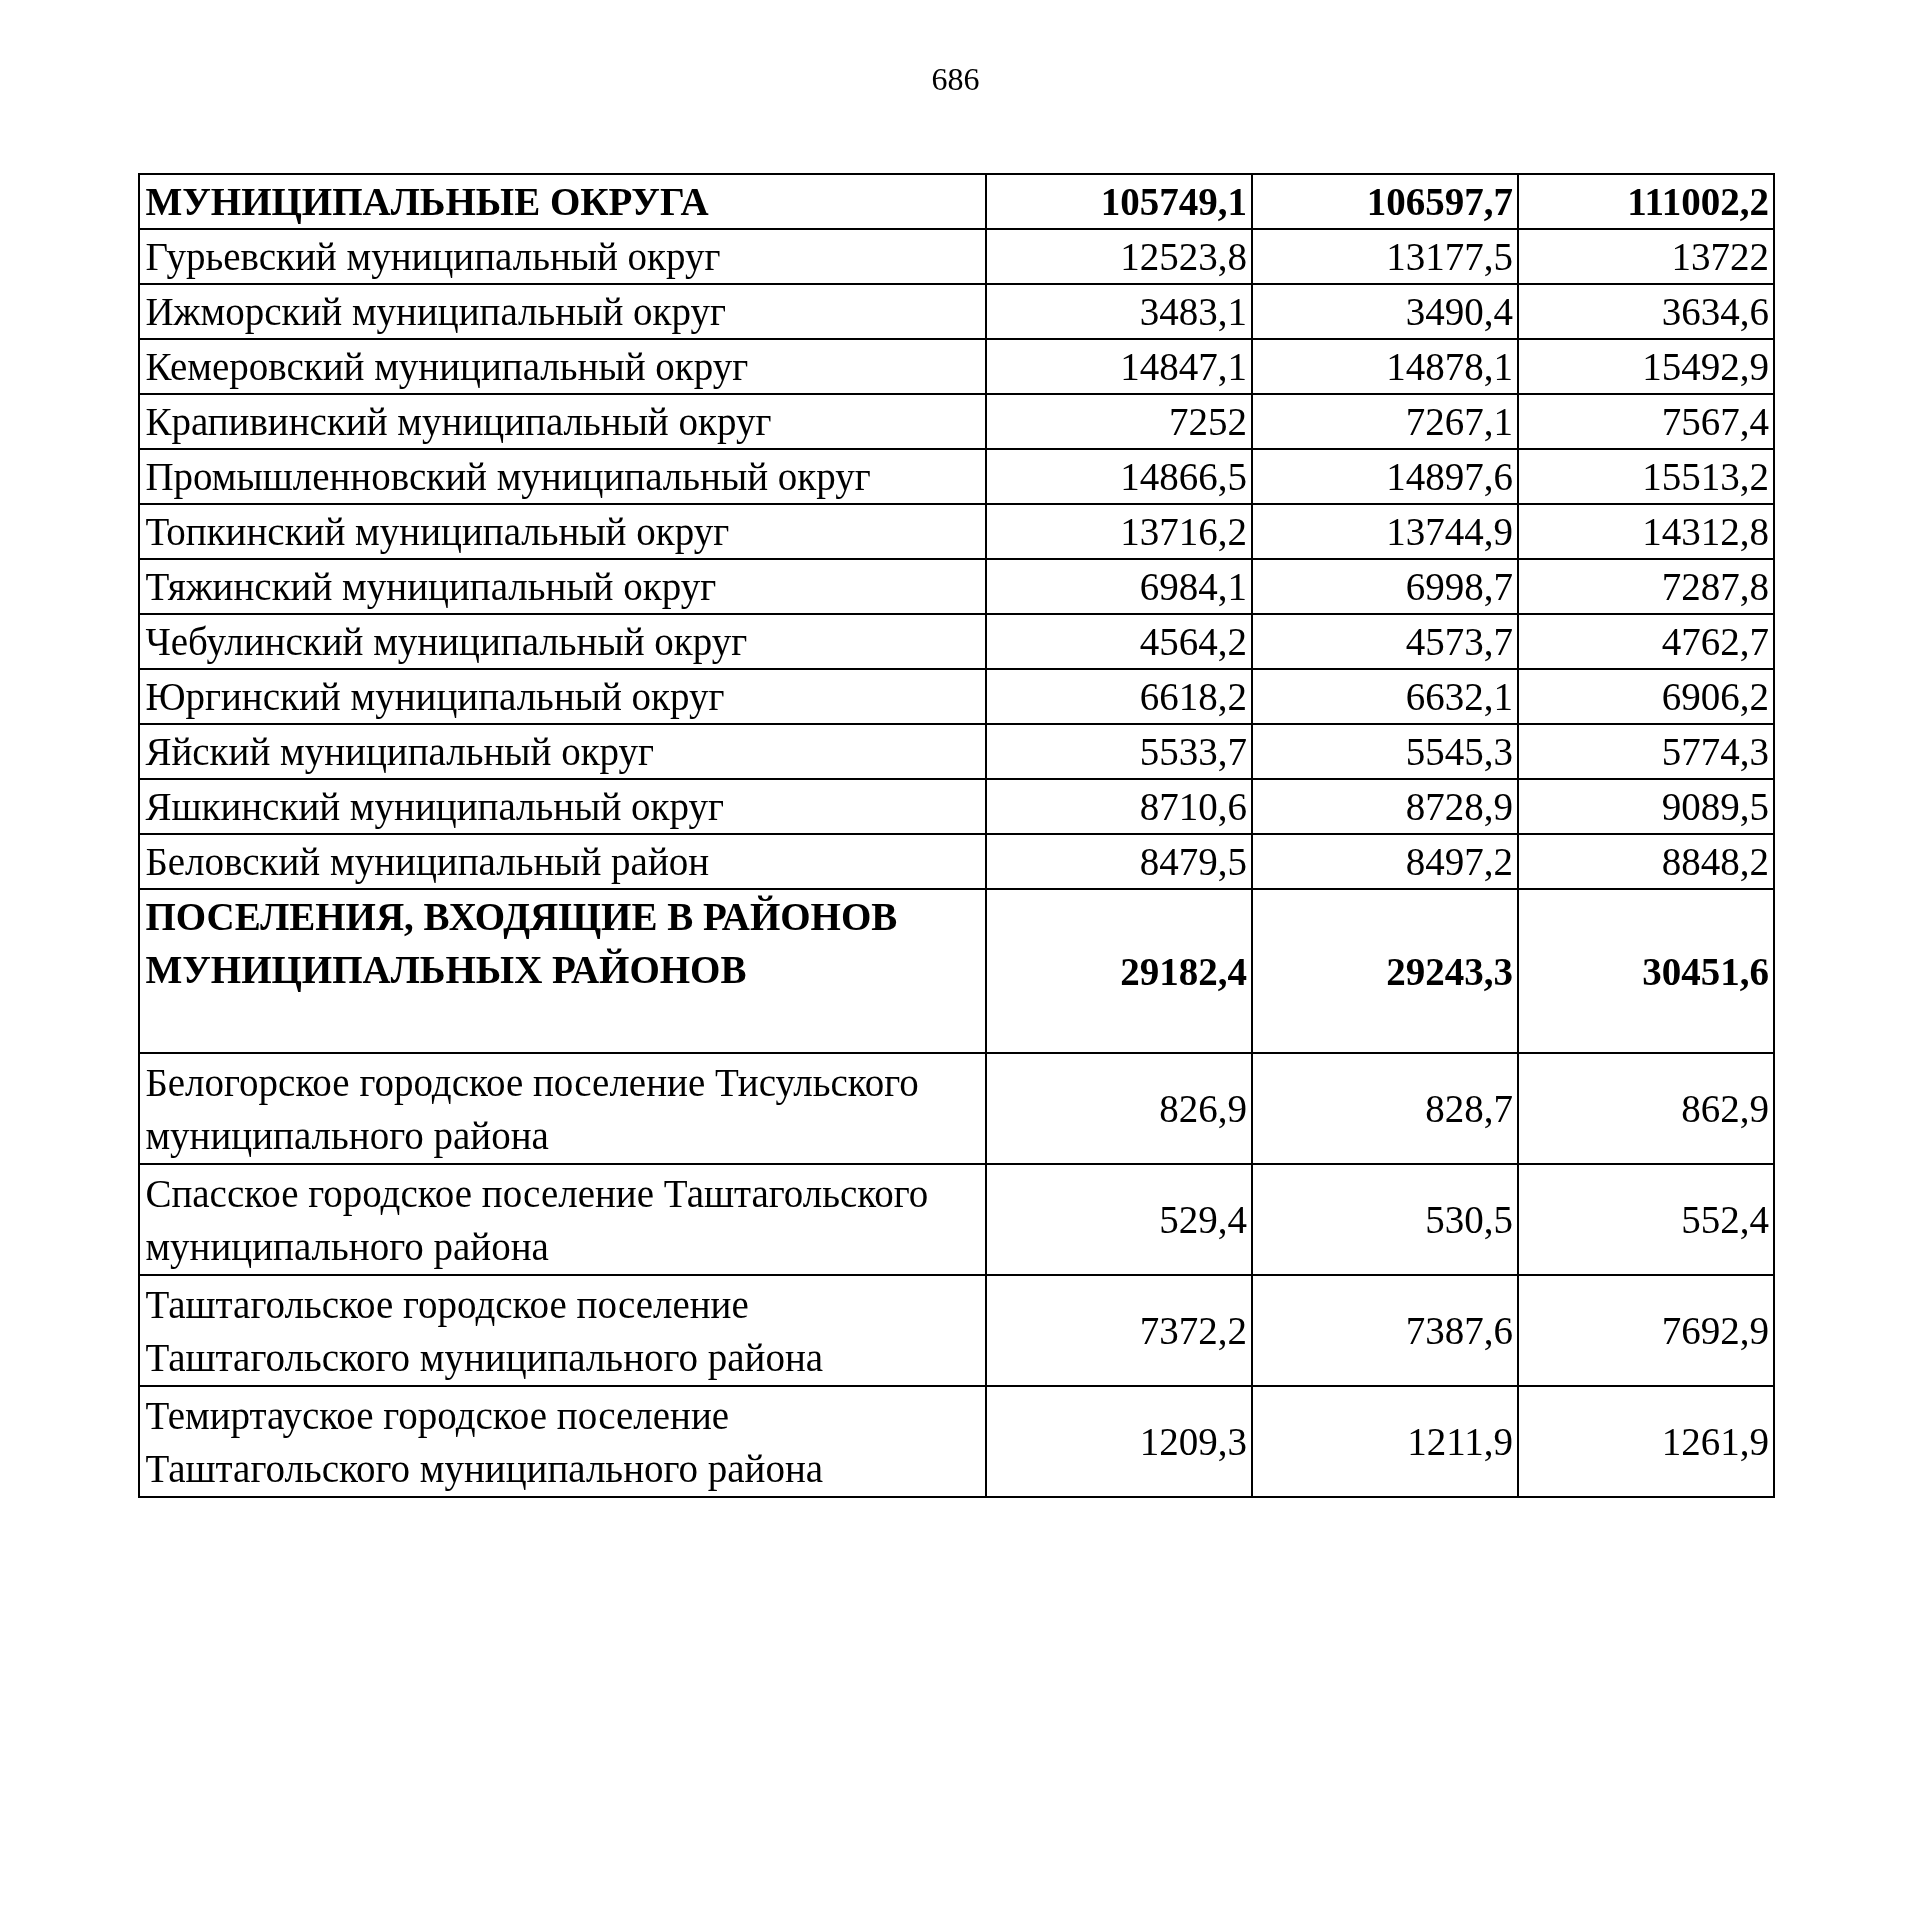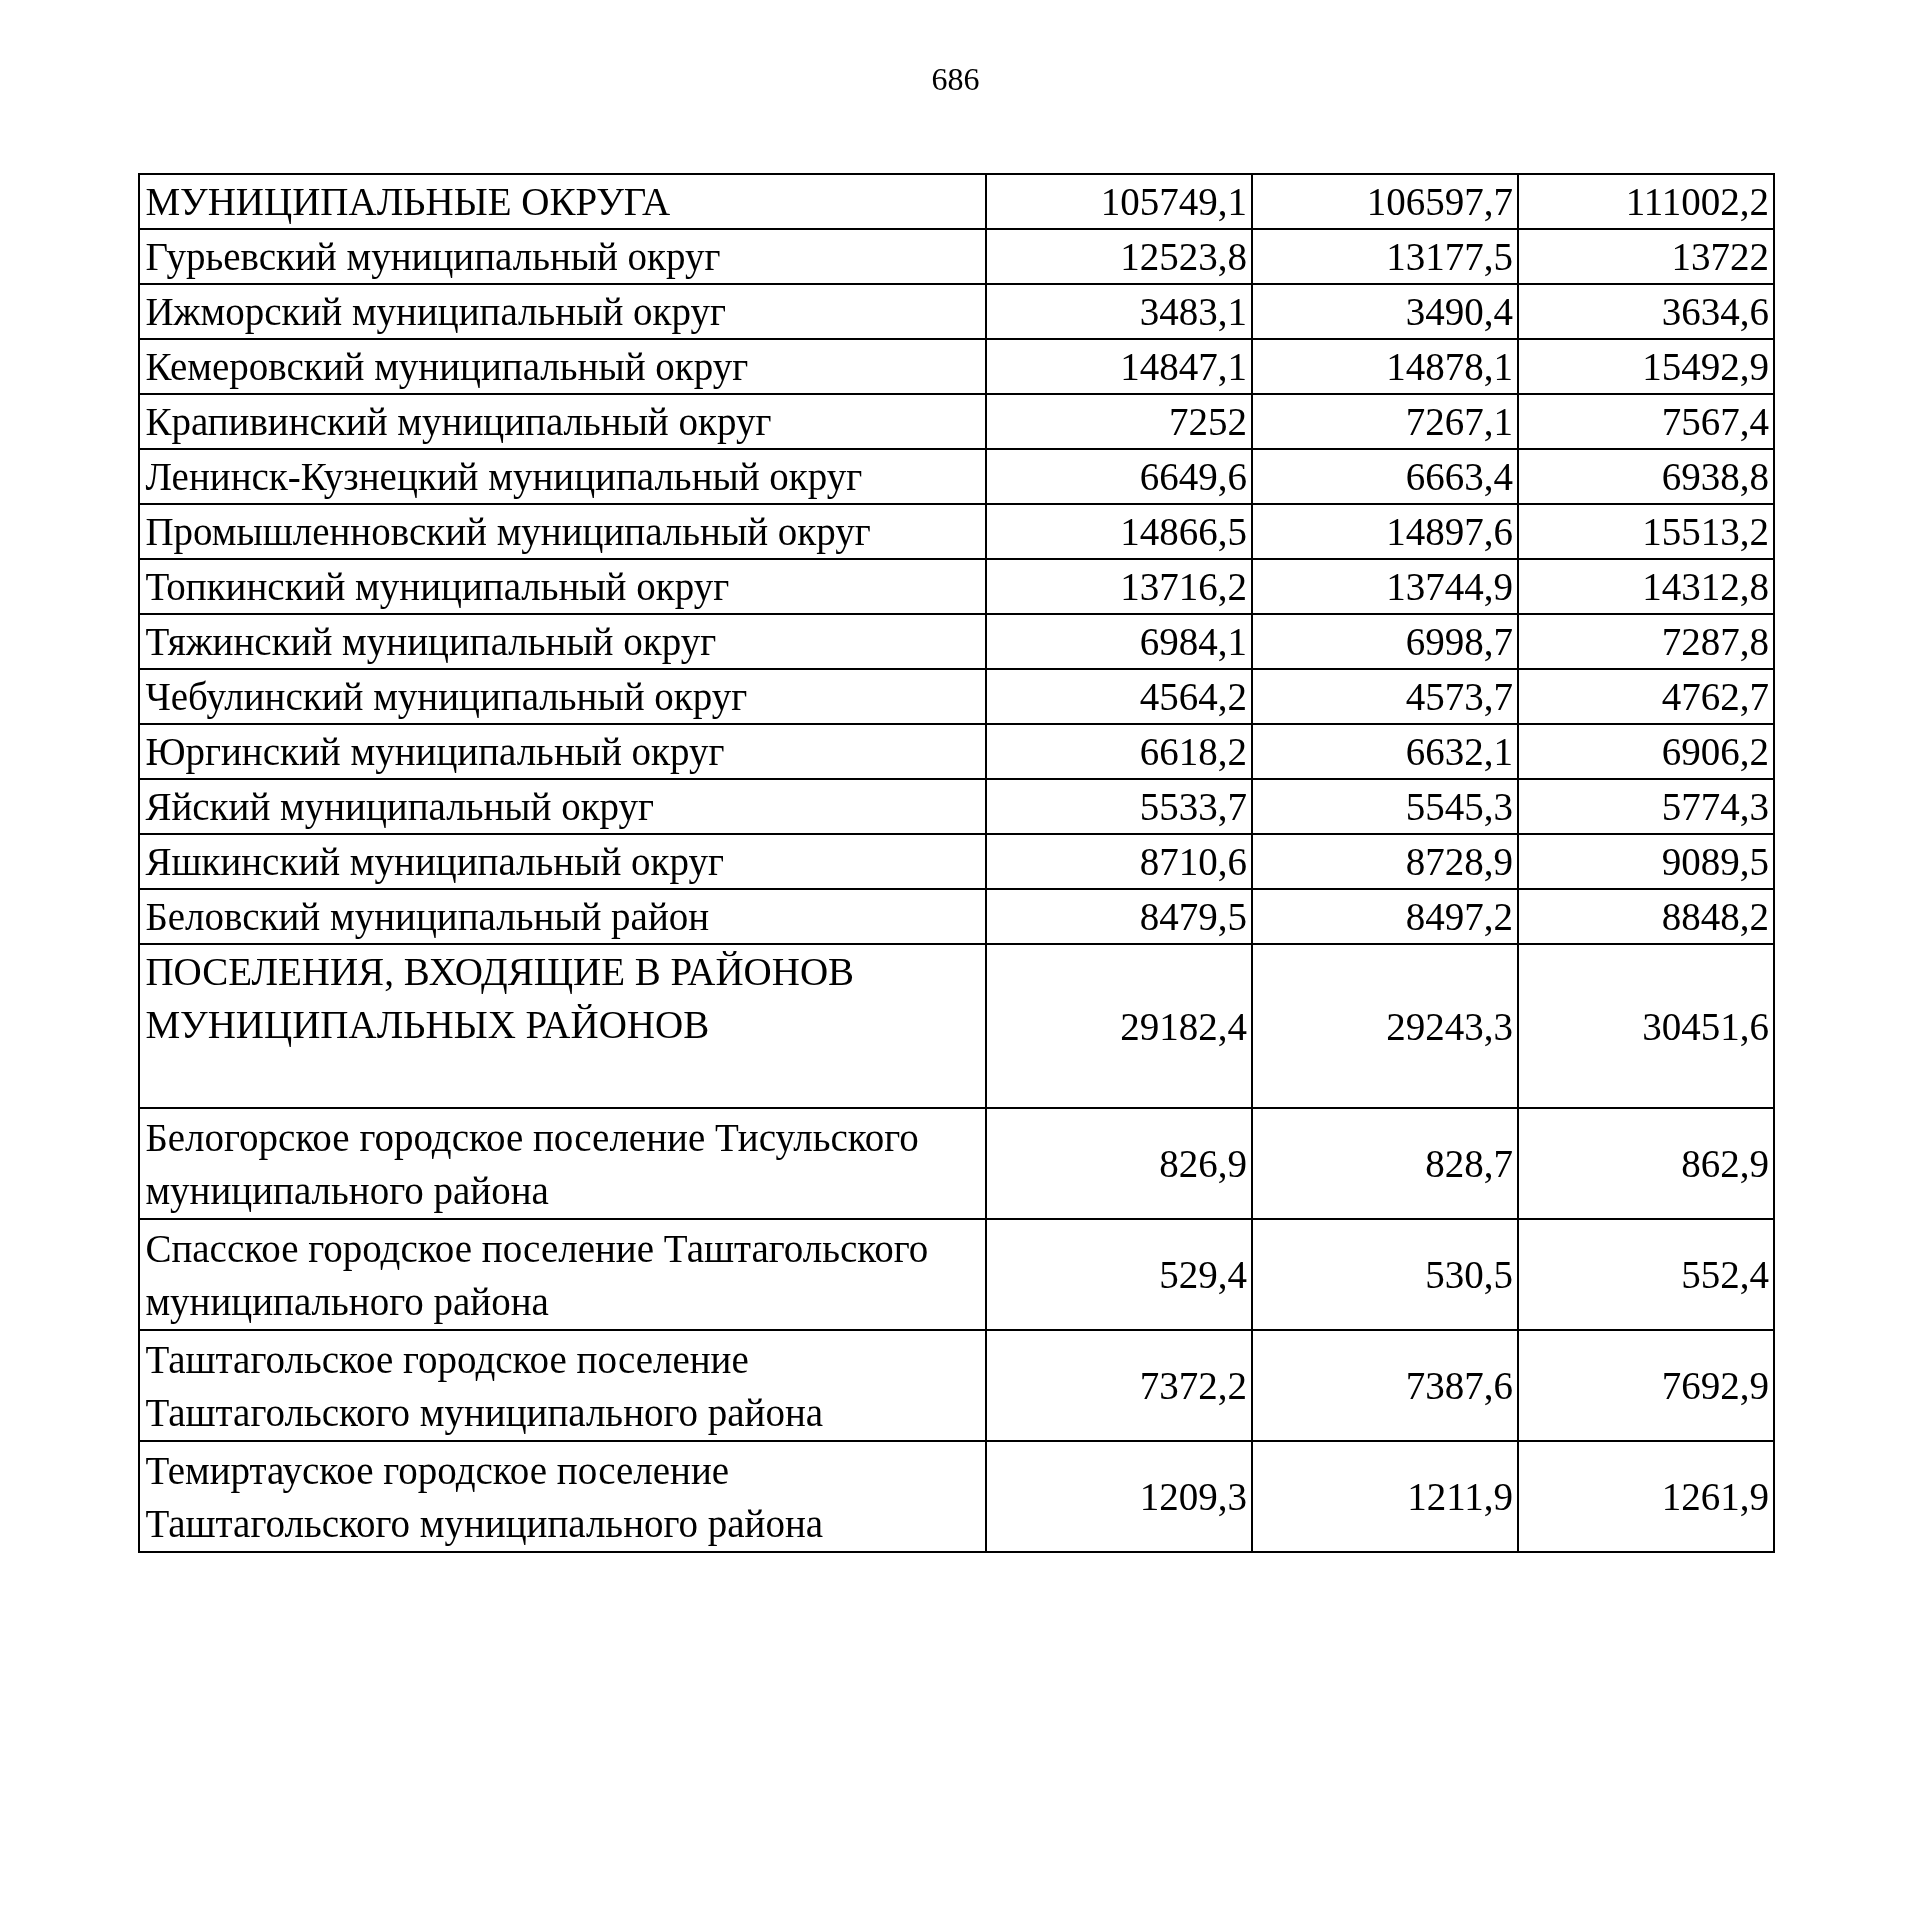--- a/index.html
+++ b/index.html
@@ -5,21 +5,21 @@
   html, body { margin:0; padding:0; background:#ffffff; }
   body { width:1911px; height:2703px; position:relative; font-family:"Liberation Serif","DejaVu Serif",serif; color:#000; }
   .page-number { position:absolute; top:61px; left:0; width:100%; text-align:center; font-size:32px; }
   table.main { position:absolute; left:138px; top:173px; width:1635px; border-collapse:collapse; table-layout:fixed; }
   table.main td { border:2.3px solid #000; font-size:39px; line-height:53px; padding:0 3.9px 0 5.4px; vertical-align:middle; }
   table.main col.c-name { width:847px; }
   table.main col.c-v1 { width:266px; }
   table.main col.c-v2 { width:266px; }
   table.main col.c-v3 { width:256px; }
   td.num { text-align:right; }
-  tr.bold td { font-weight:normal; }
+  tr.bold td { font-weight:bold; }
   tr.r1 td { height:53px; }
   tr.r2 td { height:109px; }
   tr.r-big td { height:162px; }
   tr.r-big td.name { vertical-align:top; }
 </style>
 </head>
 <body>
 
 <div class="page-number">686</div>
 
@@ -53,26 +53,20 @@
         <td class="name">Кемеровский муниципальный округ</td>
         <td class="num">14847,1</td>
         <td class="num">14878,1</td>
         <td class="num">15492,9</td>
       </tr>
       <tr class="r1">
         <td class="name">Крапивинский муниципальный округ</td>
         <td class="num">7252</td>
         <td class="num">7267,1</td>
         <td class="num">7567,4</td>
-      </tr>
-      <tr class="r1">
-        <td class="name">Ленинск-Кузнецкий муниципальный округ</td>
-        <td class="num">6649,6</td>
-        <td class="num">6663,4</td>
-        <td class="num">6938,8</td>
       </tr>
       <tr class="r1">
         <td class="name">Промышленновский муниципальный округ</td>
         <td class="num">14866,5</td>
         <td class="num">14897,6</td>
         <td class="num">15513,2</td>
       </tr>
       <tr class="r1">
         <td class="name">Топкинский муниципальный округ</td>
         <td class="num">13716,2</td>

